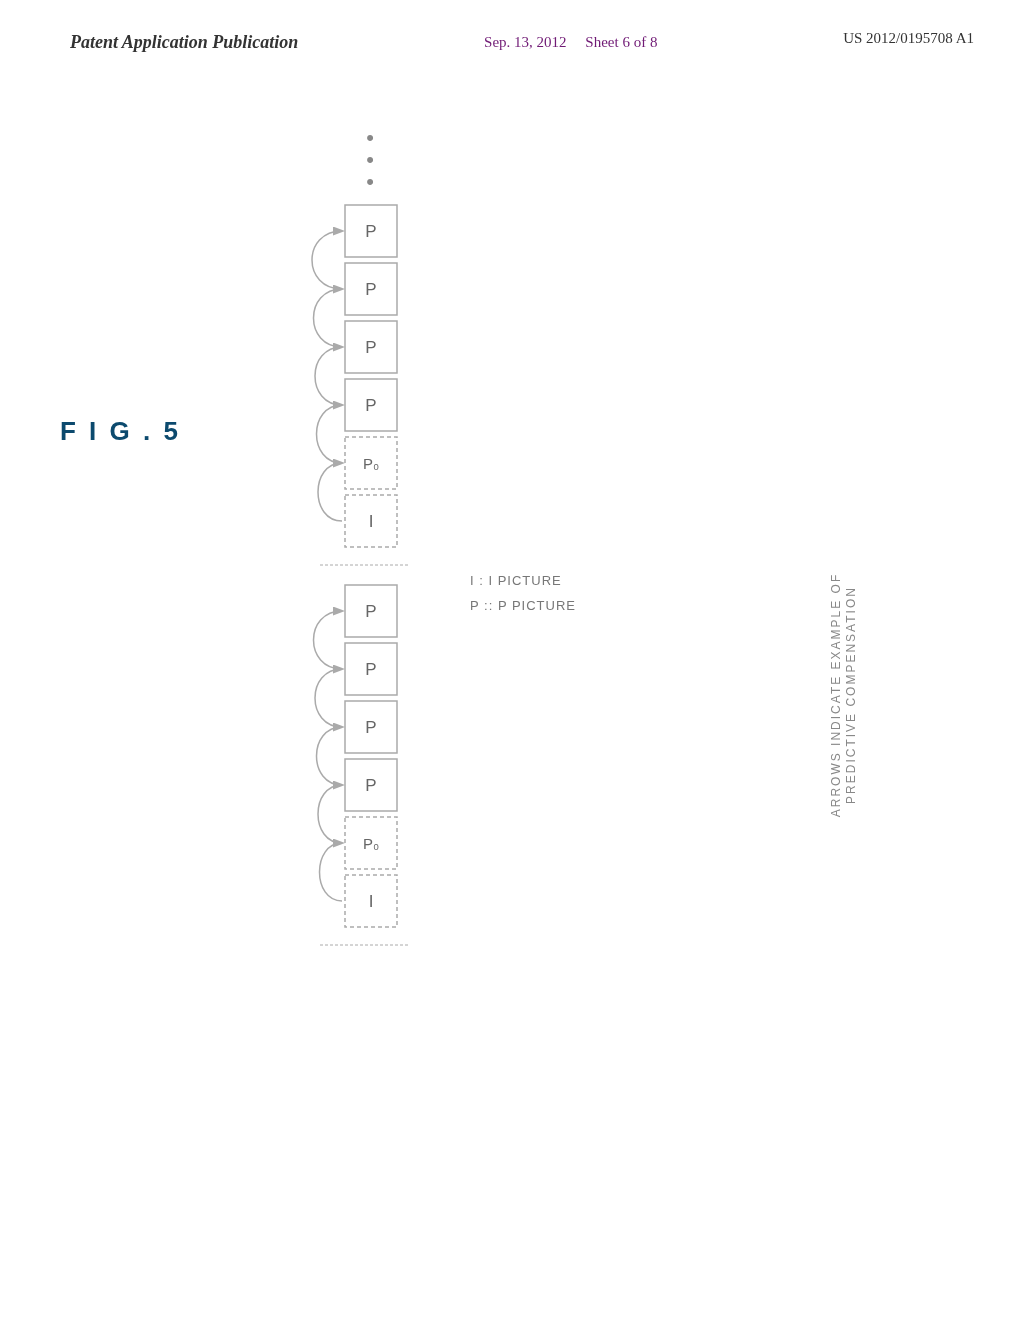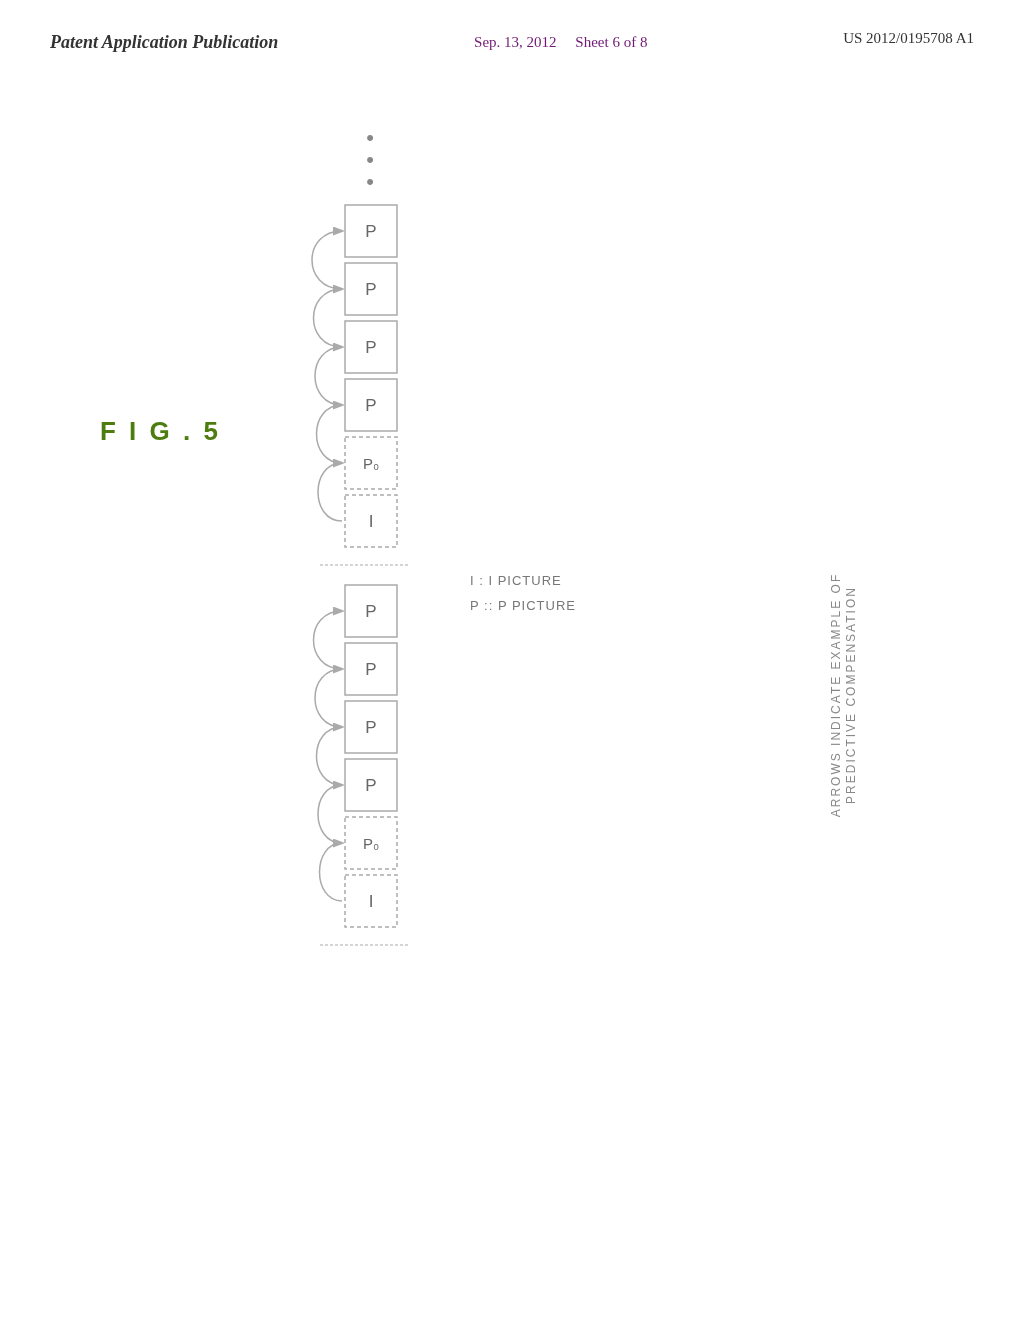--- a/index.html
+++ b/index.html
@@ -10,20 +10,21 @@
       font-family: 'Times New Roman', Times, serif;
       position: relative;
       overflow: hidden;
     }
 
     .header {
       display: flex;
       justify-content: space-between;
       align-items: flex-start;
       padding: 30px 50px 0 50px;
+      margin-left: 20px;
     }
 
     .header-left {
       font-size: 18px;
       font-weight: bold;
       font-style: italic;
       color: #333;
       line-height: 1.4;
     }
 
@@ -69,21 +70,21 @@
     <span>Sep. 13, 2012</span>
     &nbsp;&nbsp;&nbsp;
     <span>Sheet 6 of 8</span>
   </div>
   <div class="header-right">US 2012/0195708 A1</div>
 </div>
 
 <div class="main-content">
 
   <div class="fig-label">
-    <span style="font-family: Arial, sans-serif; font-size: 26px; color: #4d7c0f; letter-spacing: 3px; margin-left: 40px;">F I G . 5</span>
+    <span style="font-family: Arial, sans-serif; font-size: 26px; color: #0c4a6e; letter-spacing: 3px;">F I G . 5</span>
   </div>
 
   <svg width="700" height="1050" style="position:absolute; left:200px; top:0;">
 
     <text x="170" y="50" text-anchor="middle" font-size="22" fill="#888" font-family="Arial">•</text>
     <text x="170" y="72" text-anchor="middle" font-size="22" fill="#888" font-family="Arial">•</text>
     <text x="170" y="94" text-anchor="middle" font-size="22" fill="#888" font-family="Arial">•</text>
 
     <rect x="145" y="110" width="52" height="52" fill="white" stroke="#aaa" stroke-width="1.5"></rect>
     <text x="171" y="142" text-anchor="middle" font-size="17" fill="#666" font-family="Arial">P</text>

